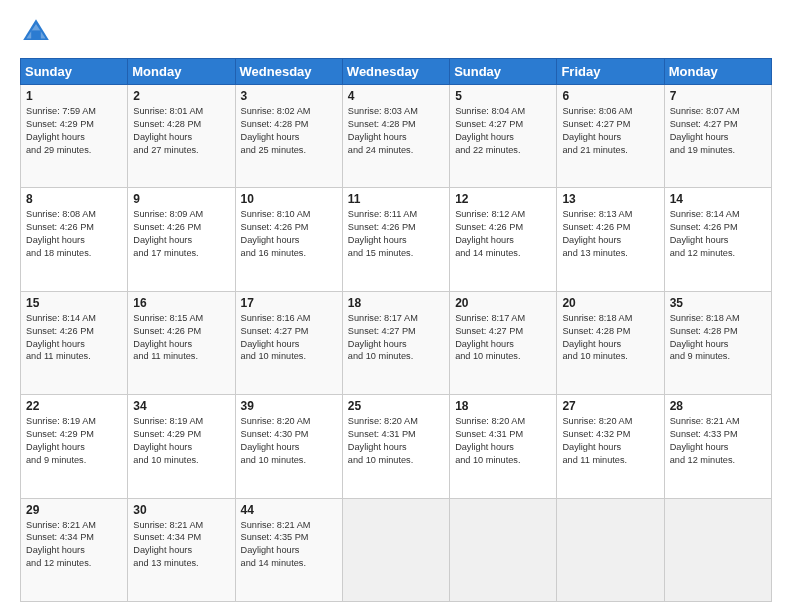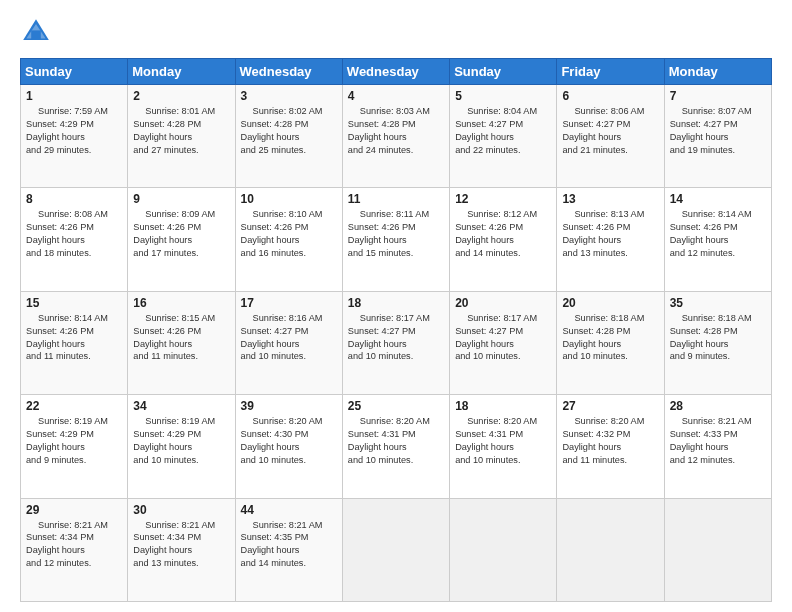--- a/index.html
+++ b/index.html
@@ -87,21 +87,20 @@
     .day-num {
       font-size: 12px;
       font-weight: bold;
       display: block;
       margin-bottom: 2px;
     }
     .cell-text {
       font-size: 9.2px;
       line-height: 1.4;
       color: #333;
-      margin-left: 12px;
     }
   </style>
 </head>
 <body>
 
 <div class="page">
   <div class="header">
     <div class="logo">
       <svg class="logo-icon" viewBox="0 0 40 40">
         <polygon points="20,4 36,30 4,30" fill="#2b7bd1"></polygon>

